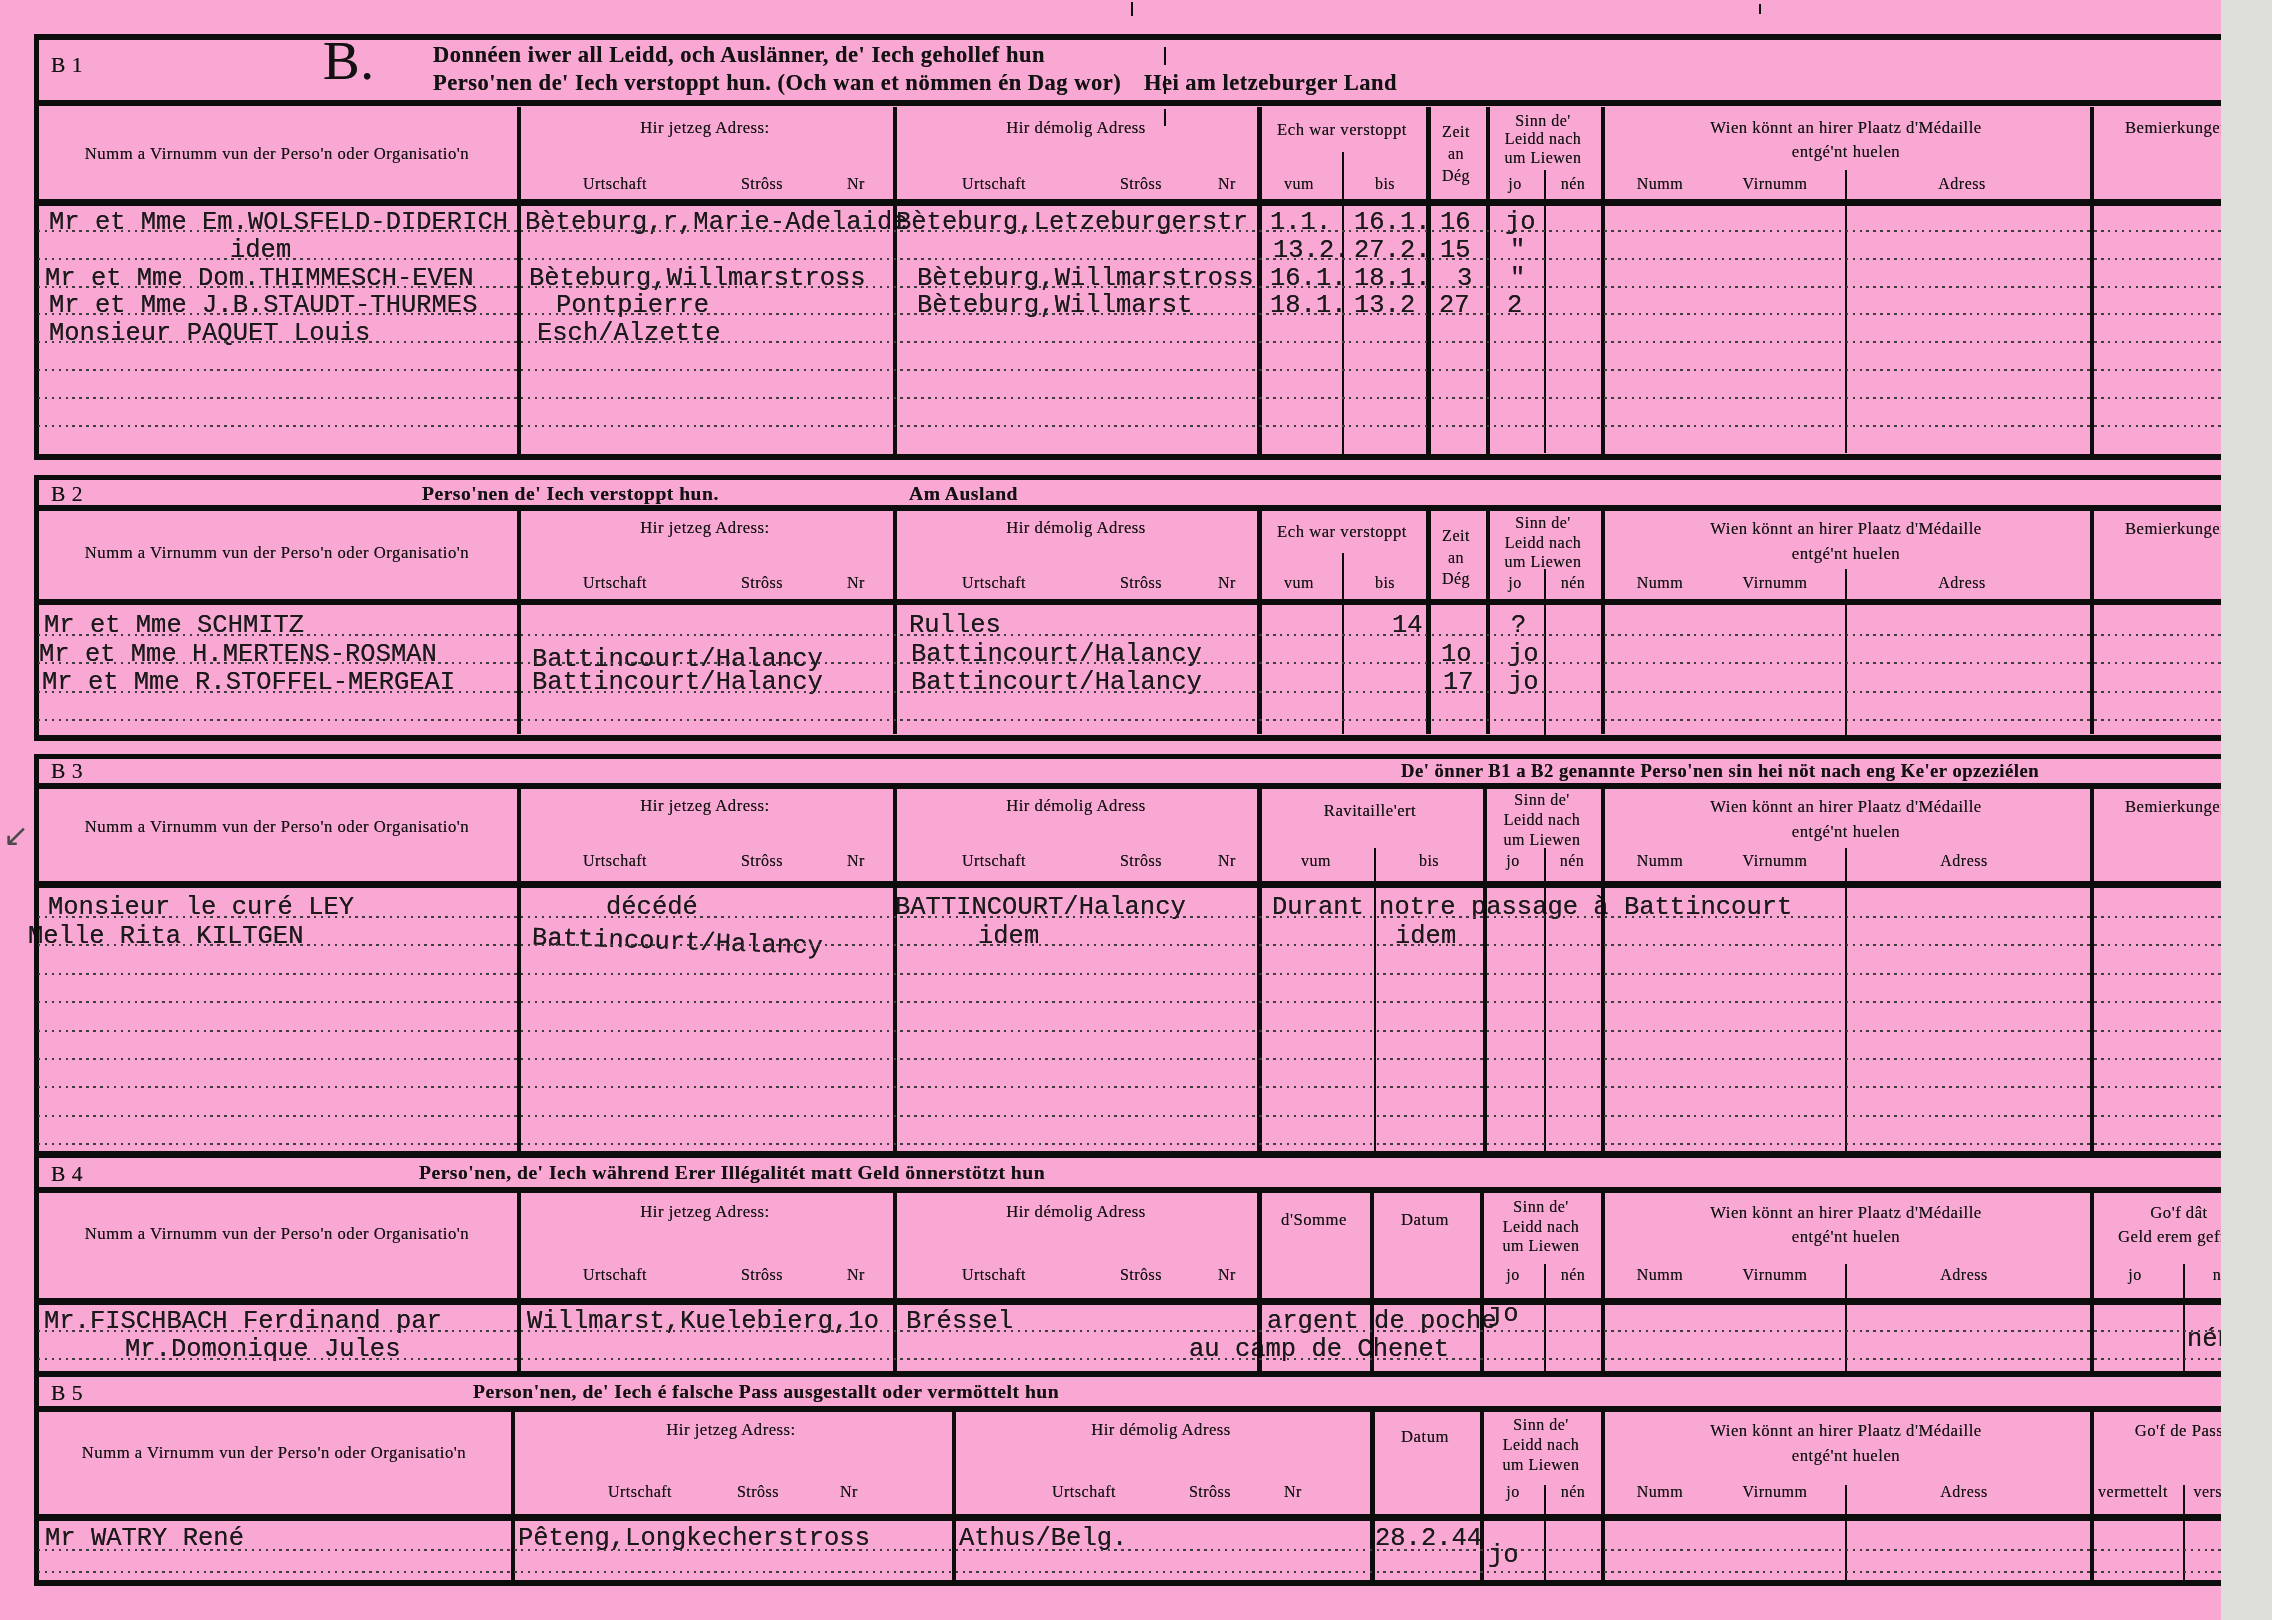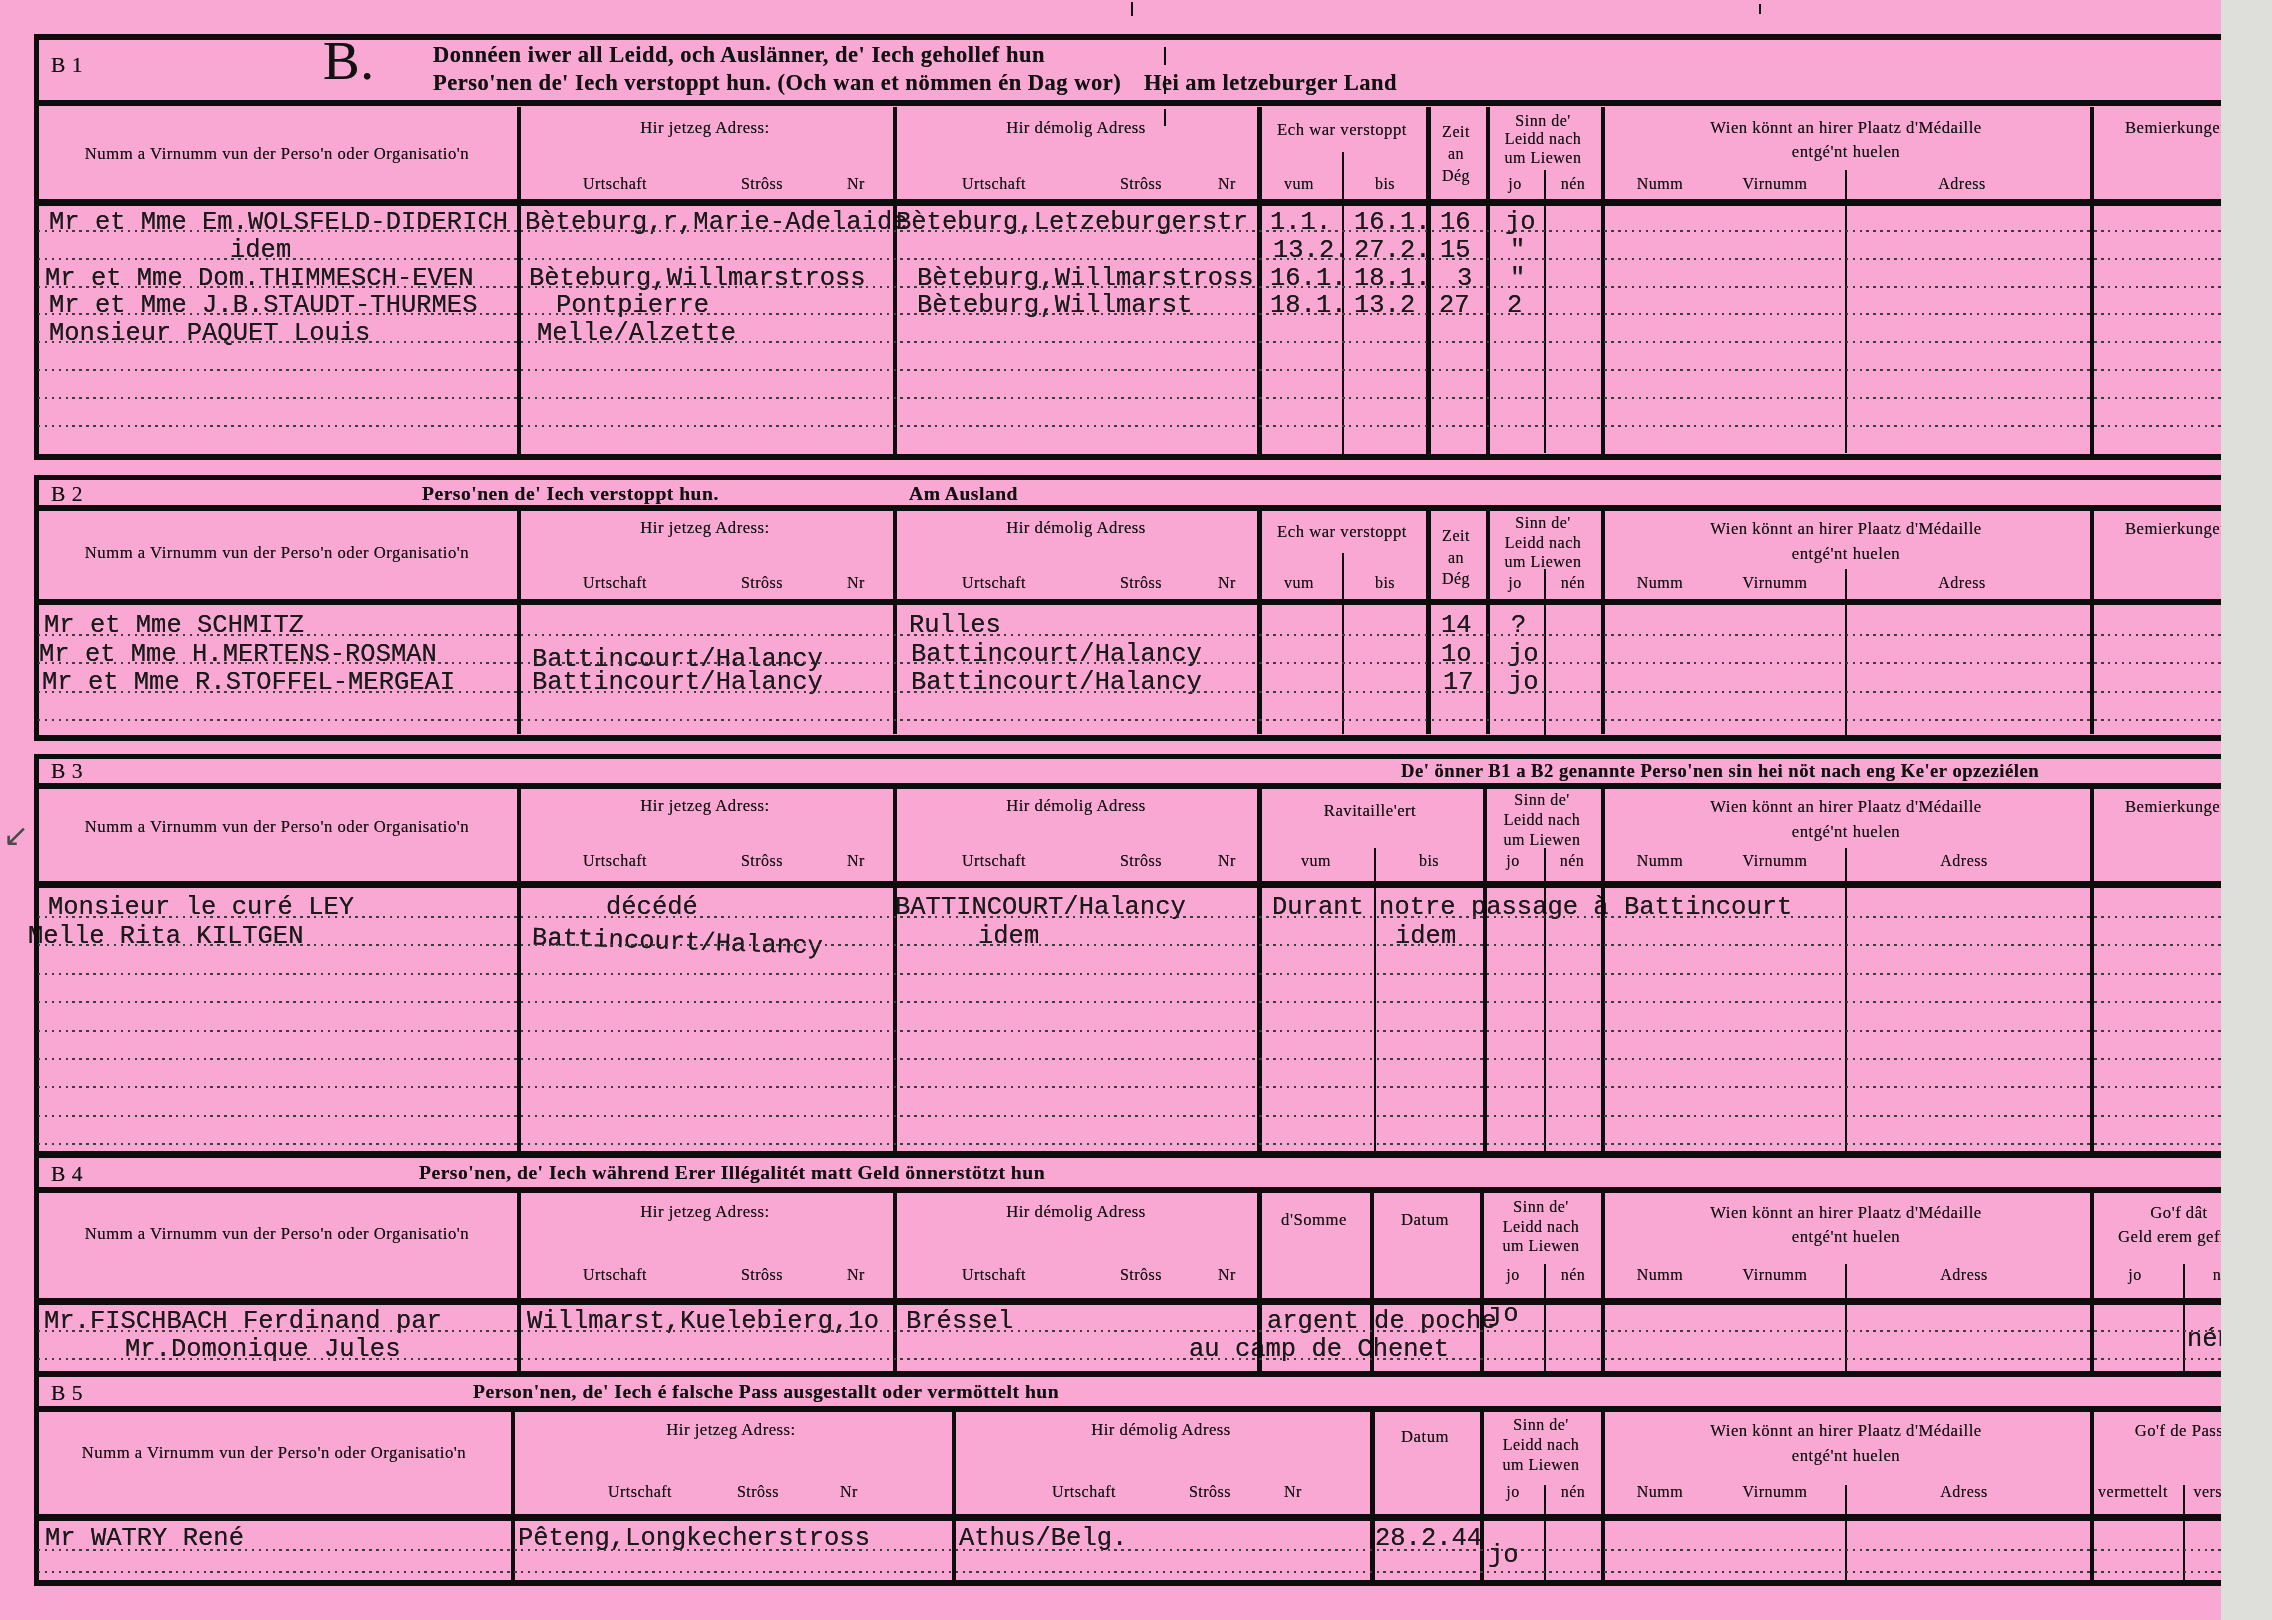--- a/index.html
+++ b/index.html
@@ -79,21 +79,21 @@
 
   <span class="m" style="left:49px;top:291px">Mr et Mme J.B.STAUDT-THURMES</span>
   <span class="m" style="left:556px;top:291px">Pontpierre</span>
   <span class="m" style="left:917px;top:291px">Bèteburg,Willmarst</span>
   <span class="m" style="left:1270px;top:291px">18.1.</span>
   <span class="m" style="left:1354px;top:291px">13.2</span>
   <span class="m" style="left:1439px;top:291px">27</span>
   <span class="m" style="left:1507px;top:291px">2</span>
 
   <span class="m" style="left:49px;top:319px">Monsieur PAQUET Louis</span>
-  <span class="m" style="left:537px;top:319px">Melle/Alzette</span>
+  <span class="m" style="left:537px;top:319px">Esch/Alzette</span>
 
   <span class="s t44" style="left:51px;top:482px">B 2</span>
   <span class="s t40 b" style="left:422px;top:483px">Perso'nen de' Iech verstoppt hun.</span>
   <span class="s t40 b" style="left:909px;top:483px">Am Ausland</span>
 
   <span class="s c" style="left:277px;top:543px">Numm a Virnumm vun der Perso'n oder Organisatio'n</span>
   <span class="s c" style="left:705px;top:518px">Hir jetzeg Adress:</span>
   <span class="s c" style="left:1076px;top:518px">Hir démolig Adress</span>
   <span class="s c t33" style="left:615px;top:574px">Urtschaft</span>
   <span class="s c t33" style="left:762px;top:574px">Strôss</span>
@@ -114,21 +114,21 @@
   <span class="s c t33" style="left:1573px;top:574px">nén</span>
   <span class="s c" style="left:1846px;top:519px">Wien könnt an hirer Plaatz d'Médaille</span>
   <span class="s c" style="left:1846px;top:544px">entgé'nt huelen</span>
   <span class="s c t33" style="left:1660px;top:574px">Numm</span>
   <span class="s c t33" style="left:1775px;top:574px">Virnumm</span>
   <span class="s c t33" style="left:1962px;top:574px">Adress</span>
   <span class="s c" style="left:2177px;top:519px">Bemierkungen</span>
 
   <span class="m" style="left:44px;top:611px">Mr et Mme SCHMITZ</span>
   <span class="m" style="left:909px;top:611px">Rulles</span>
-  <span class="m" style="left:1441px;top:611px">14</span>
+  <span class="m" style="left:1392px;top:611px">14</span>
   <span class="m" style="left:1511px;top:611px">?</span>
 
   <span class="m" style="left:39px;top:640px">Mr et Mme H.MERTENS-ROSMAN</span>
   <span class="m" style="left:532px;top:645px">Battincourt/Halancy</span>
   <span class="m" style="left:911px;top:640px">Battincourt/Halancy</span>
   <span class="m" style="left:1441px;top:640px">1o</span>
   <span class="m" style="left:1508px;top:640px">jo</span>
 
   <span class="m" style="left:42px;top:668px">Mr et Mme R.STOFFEL-MERGEAI</span>
   <span class="m" style="left:532px;top:668px">Battincourt/Halancy</span>

